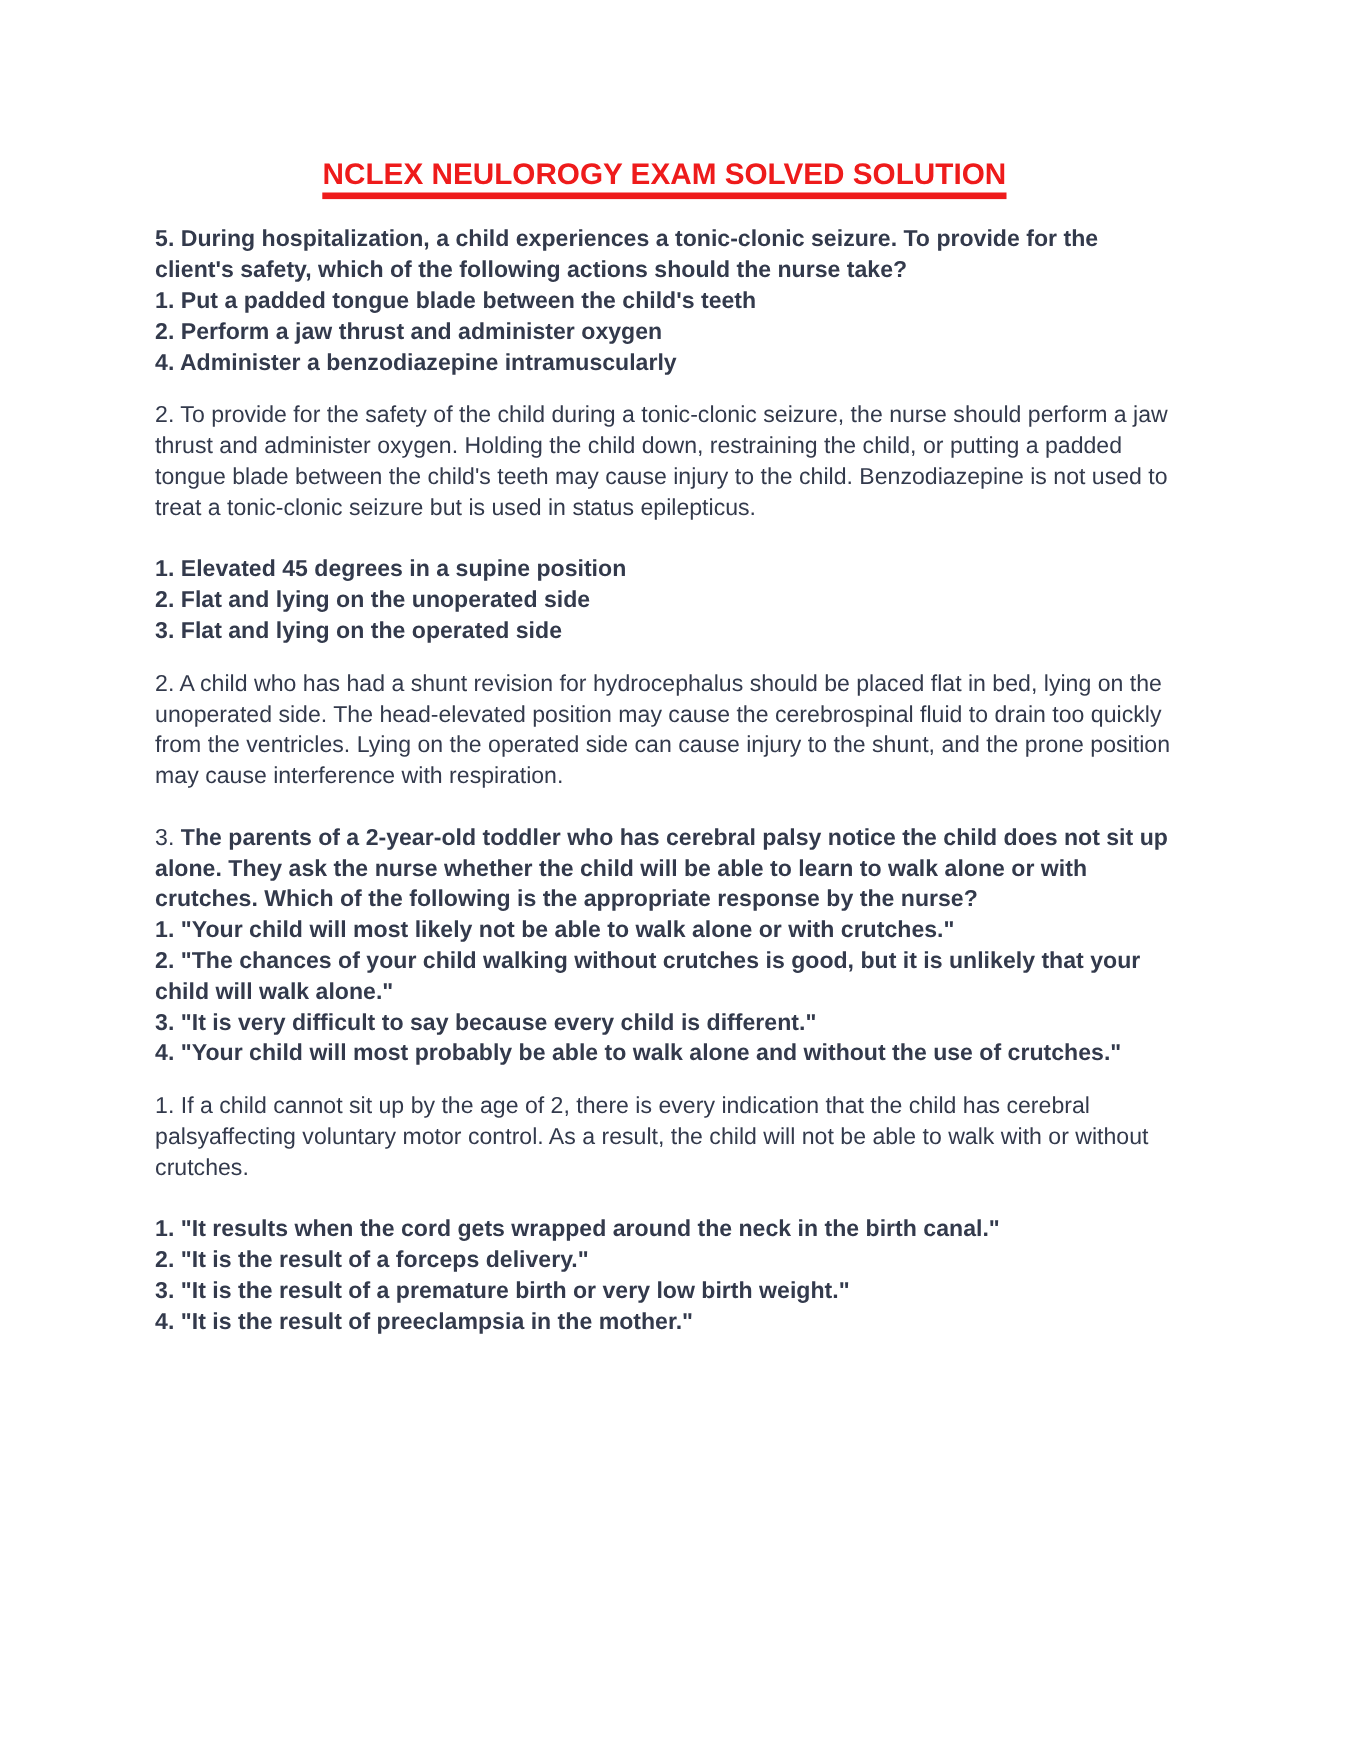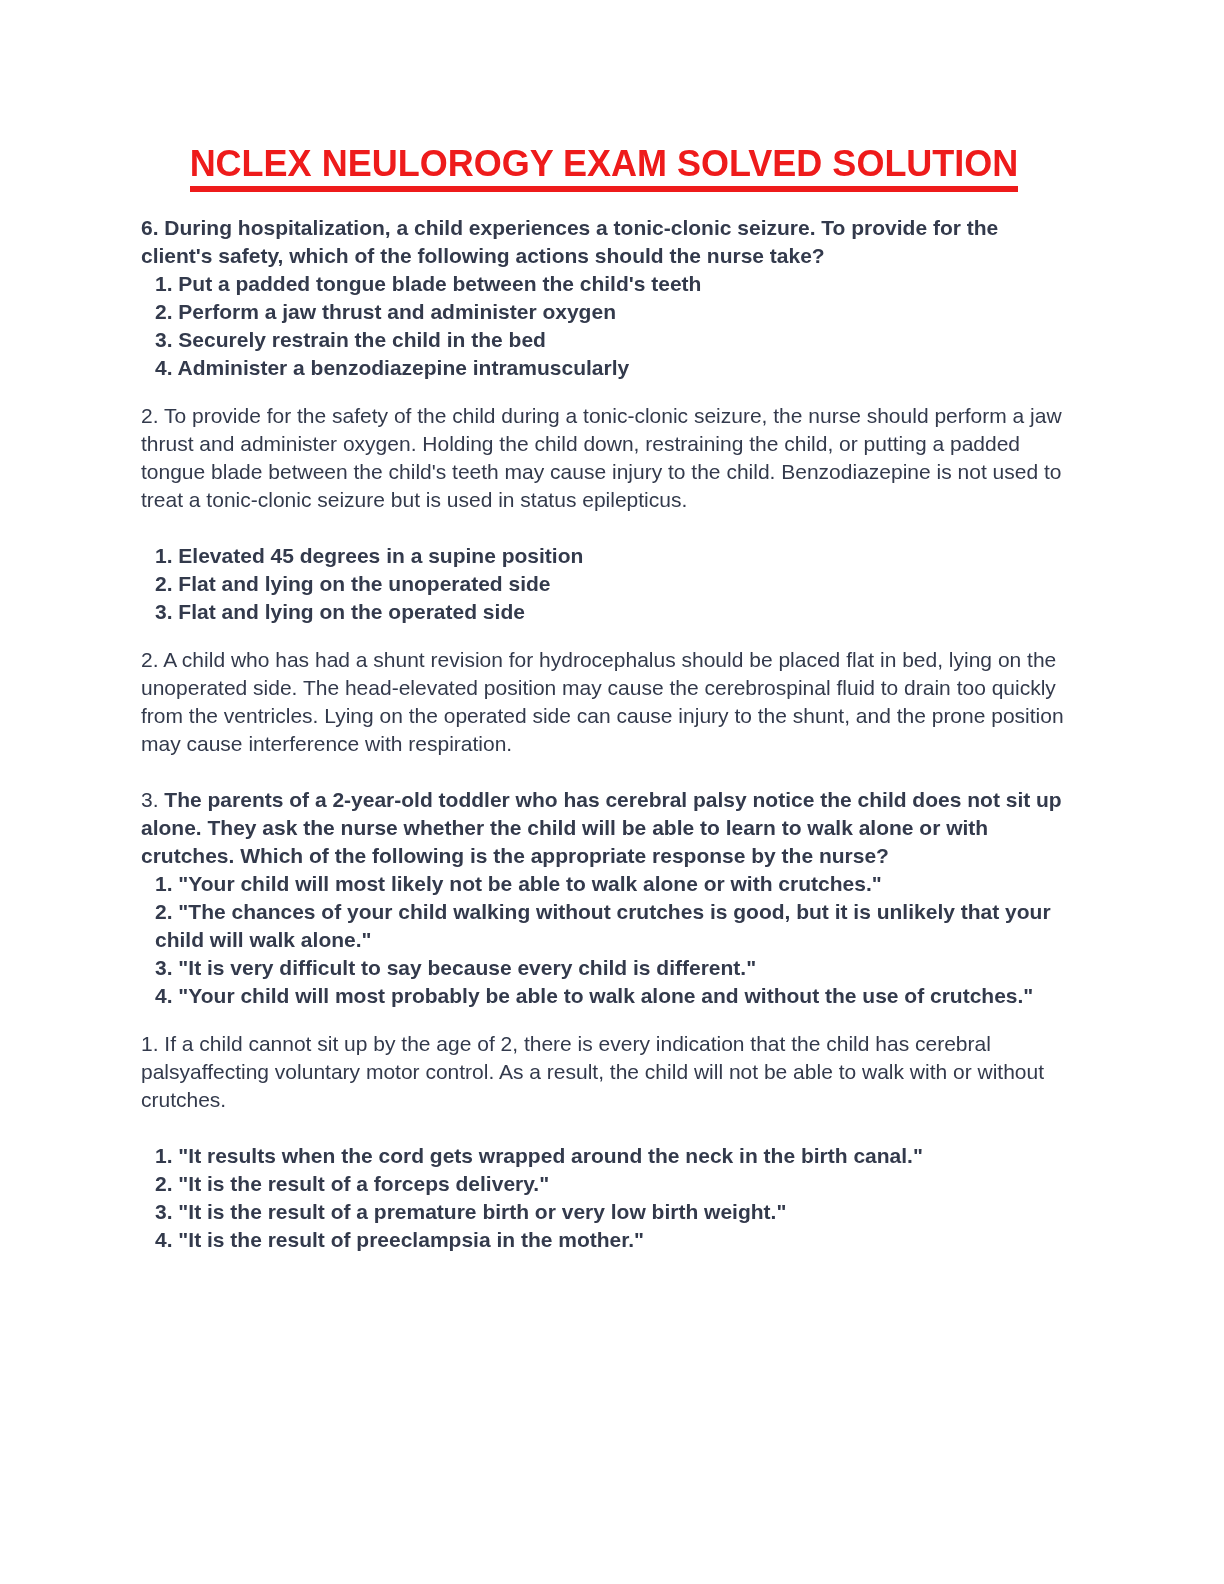--- a/index.html
+++ b/index.html
@@ -16,21 +16,21 @@
     background: #ffffff;
     font-family: "Liberation Sans", sans-serif;
     color: #333a4c;
     font-size: 21px;
     line-height: 28px;
     overflow: hidden;
   }
   h1.title {
     margin: 0 0 30px 0;
     text-align: center;
-    font-size: 36px;
+    font-size: 27px;
     line-height: 1.15;
     font-weight: 700;
   }
   .title-text {
     color: #ee1b1b;
     border-bottom: 6px solid #ee1b1b;
     padding-bottom: 2px;
     white-space: nowrap;
   }
   section.qa {
@@ -41,41 +41,39 @@
     font-weight: 400;
   }
   .qprefix {
     font-weight: 400;
   }
   .qbold {
     font-weight: 700;
   }
   .option {
     font-weight: 700;
-    margin-left: 14px;
   }
   .explanation {
     font-weight: 400;
     margin-top: 20px;
   }
 </style>
 </head>
 <body>
 
 <div class="page">
 
   <h1 class="title">
     <span class="title-text">NCLEX NEULOROGY EXAM SOLVED SOLUTION</span>
   </h1>
 
   <section class="qa">
-    <p class="question"><span class="qprefix"></span><span class="qbold">6. During hospitalization, a child experiences a tonic-clonic seizure. To provide for the client's safety, which of the following actions should the nurse take?</span></p>
+    <p class="question"><span class="qprefix"></span><span class="qbold">5. During hospitalization, a child experiences a tonic-clonic seizure. To provide for the client's safety, which of the following actions should the nurse take?</span></p>
     <div class="option">1. Put a padded tongue blade between the child's teeth</div>
     <div class="option">2. Perform a jaw thrust and administer oxygen</div>
-    <div class="option">3. Securely restrain the child in the bed</div>
     <div class="option">4. Administer a benzodiazepine intramuscularly</div>
     <div class="explanation">2. To provide for the safety of the child during a tonic-clonic seizure, the nurse should perform a jaw thrust and administer oxygen. Holding the child down, restraining the child, or putting a padded tongue blade between the child's teeth may cause injury to the child. Benzodiazepine is not used to treat a tonic-clonic seizure but is used in status epilepticus.</div>
   </section>
 
   <section class="qa">
     <div class="option">1. Elevated 45 degrees in a supine position</div>
     <div class="option">2. Flat and lying on the unoperated side</div>
     <div class="option">3. Flat and lying on the operated side</div>
     <div class="explanation">2. A child who has had a shunt revision for hydrocephalus should be placed flat in bed, lying on the unoperated side. The head-elevated position may cause the cerebrospinal fluid to drain too quickly from the ventricles. Lying on the operated side can cause injury to the shunt, and the prone position may cause interference with respiration.</div>
   </section>

